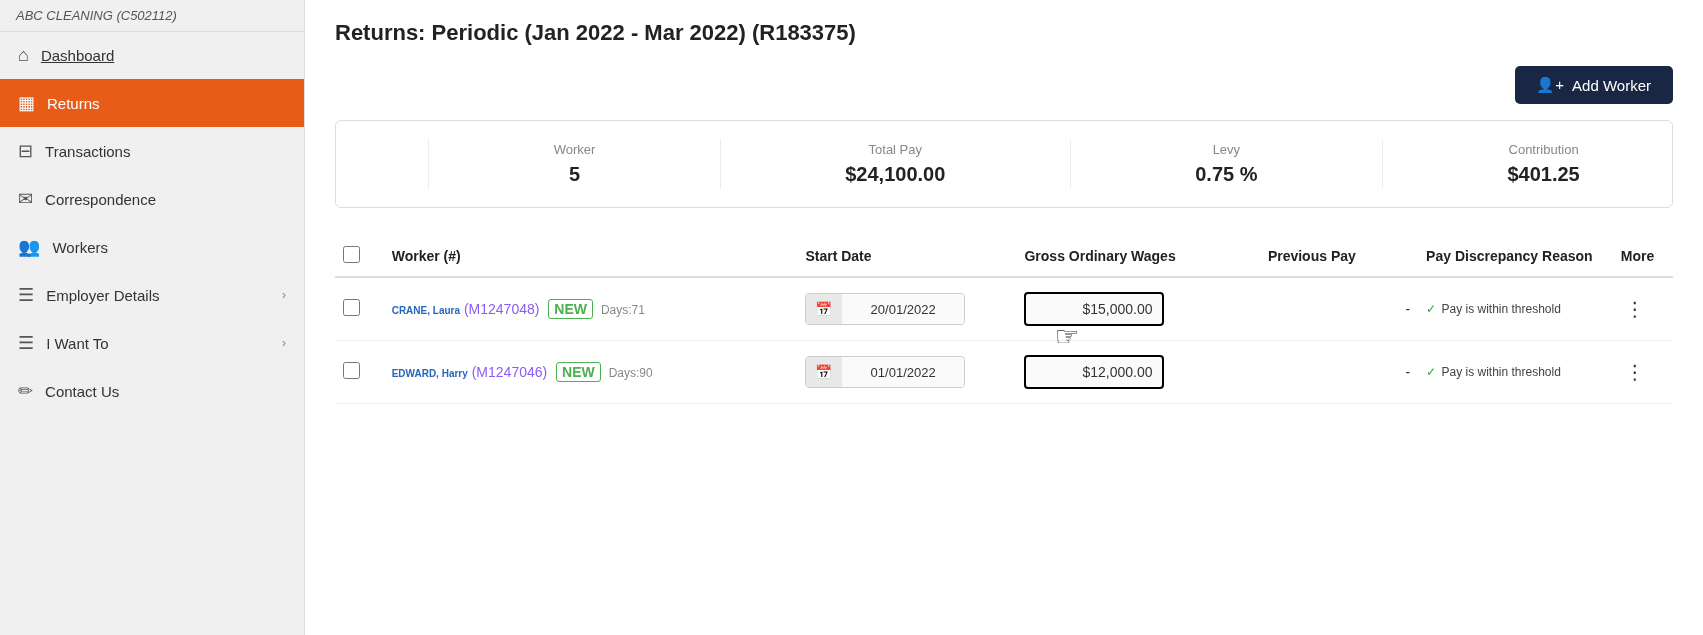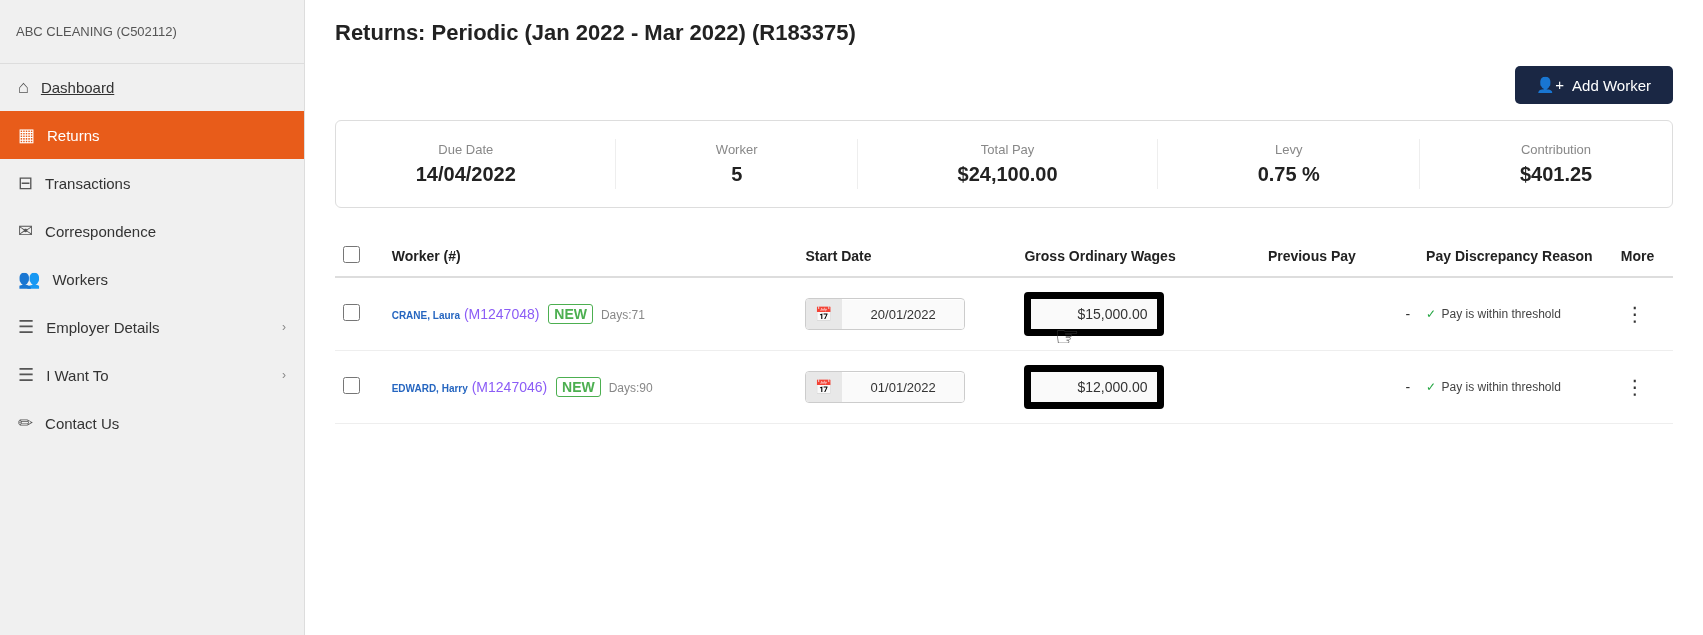--- a/index.html
+++ b/index.html
@@ -8,25 +8,26 @@
     
     .sidebar {
       width: 305px;
       min-width: 305px;
       background: #f0f0f0;
       display: flex;
       flex-direction: column;
       border-right: 1px solid #ddd;
     }
     .sidebar-company {
-      padding: 24px 16px;
+      padding: 8px 16px;
       font-size: 13px;
       color: #555;
       border-bottom: 1px solid #ddd;
       background: #f0f0f0;
+      font-style: italic;
     }
     .sidebar-nav { flex: 1; }
     .sidebar-item {
       display: flex;
       align-items: center;
       padding: 13px 18px;
       cursor: pointer;
       color: #333;
       text-decoration: none;
       font-size: 15px;
@@ -176,21 +177,21 @@
     }
     .date-value {
       flex: 1;
       padding: 7px 8px;
       font-size: 13px;
       color: #333;
       background: #fafafa;
       text-align: center;
     }
     .wages-input {
-      border: 7px solid #000000;
+      border: 2px solid #000000;
       border-radius: 4px;
       padding: 7px 10px;
       font-size: 14px;
       color: #333;
       width: 140px;
       text-align: right;
       background: #fafafa;
     }
     .pay-discrepancy {
       font-size: 12px;
@@ -272,24 +273,20 @@
   <h1 class="page-title">Returns: Periodic (Jan 2022 - Mar 2022) (R183375)</h1>
 
   <div class="top-action-bar">
     <button class="add-worker-btn">
       <span>👤+</span>
       <span>Add Worker</span>
     </button>
   </div>
 
   <div class="summary-card">
-    <div class="summary-item">
-      <div class="summary-label">Due Date</div>
-      <div class="summary-value">14/04/2022</div>
-    </div>
     <div class="summary-divider"></div>
     <div class="summary-item">
       <div class="summary-label">Worker</div>
       <div class="summary-value">5</div>
     </div>
     <div class="summary-divider"></div>
     <div class="summary-item">
       <div class="summary-label">Total Pay</div>
       <div class="summary-value">$24,100.00</div>
     </div>

